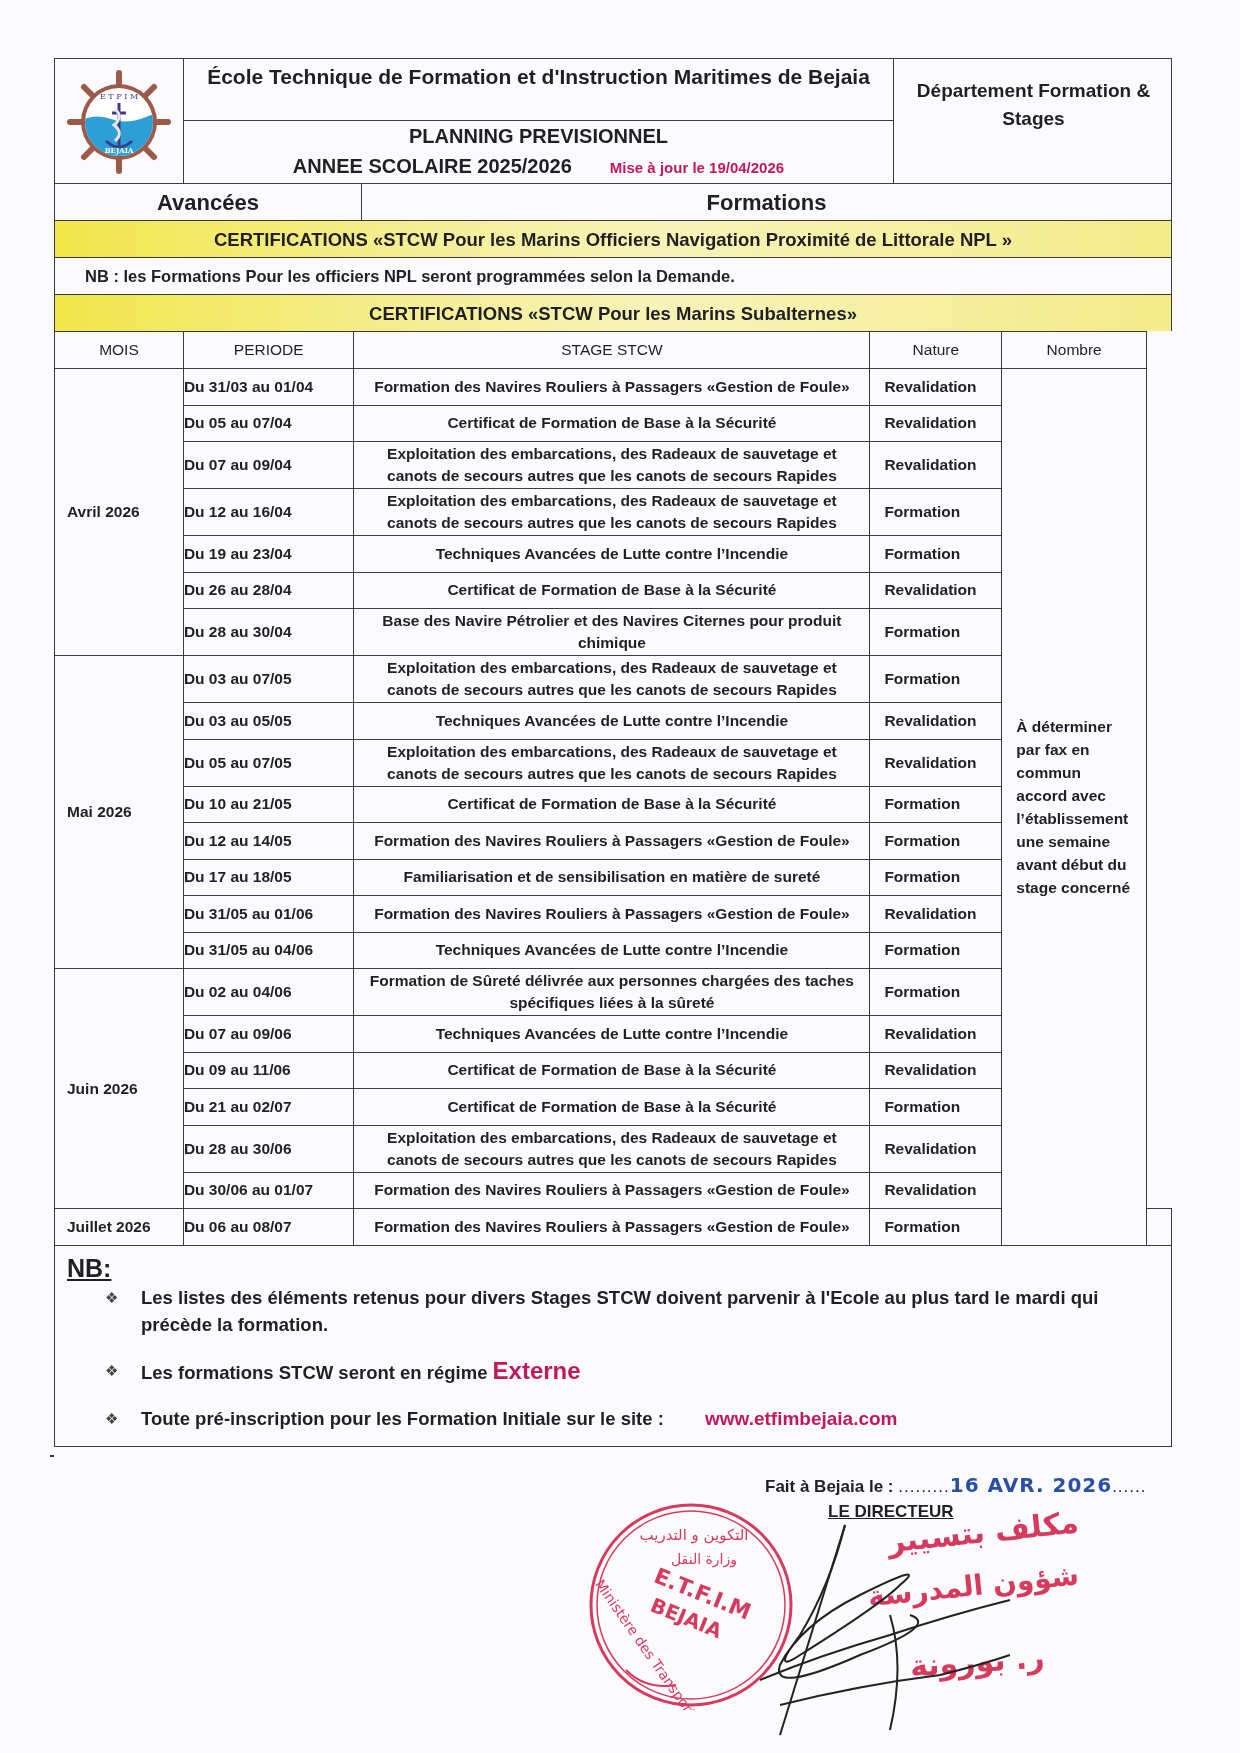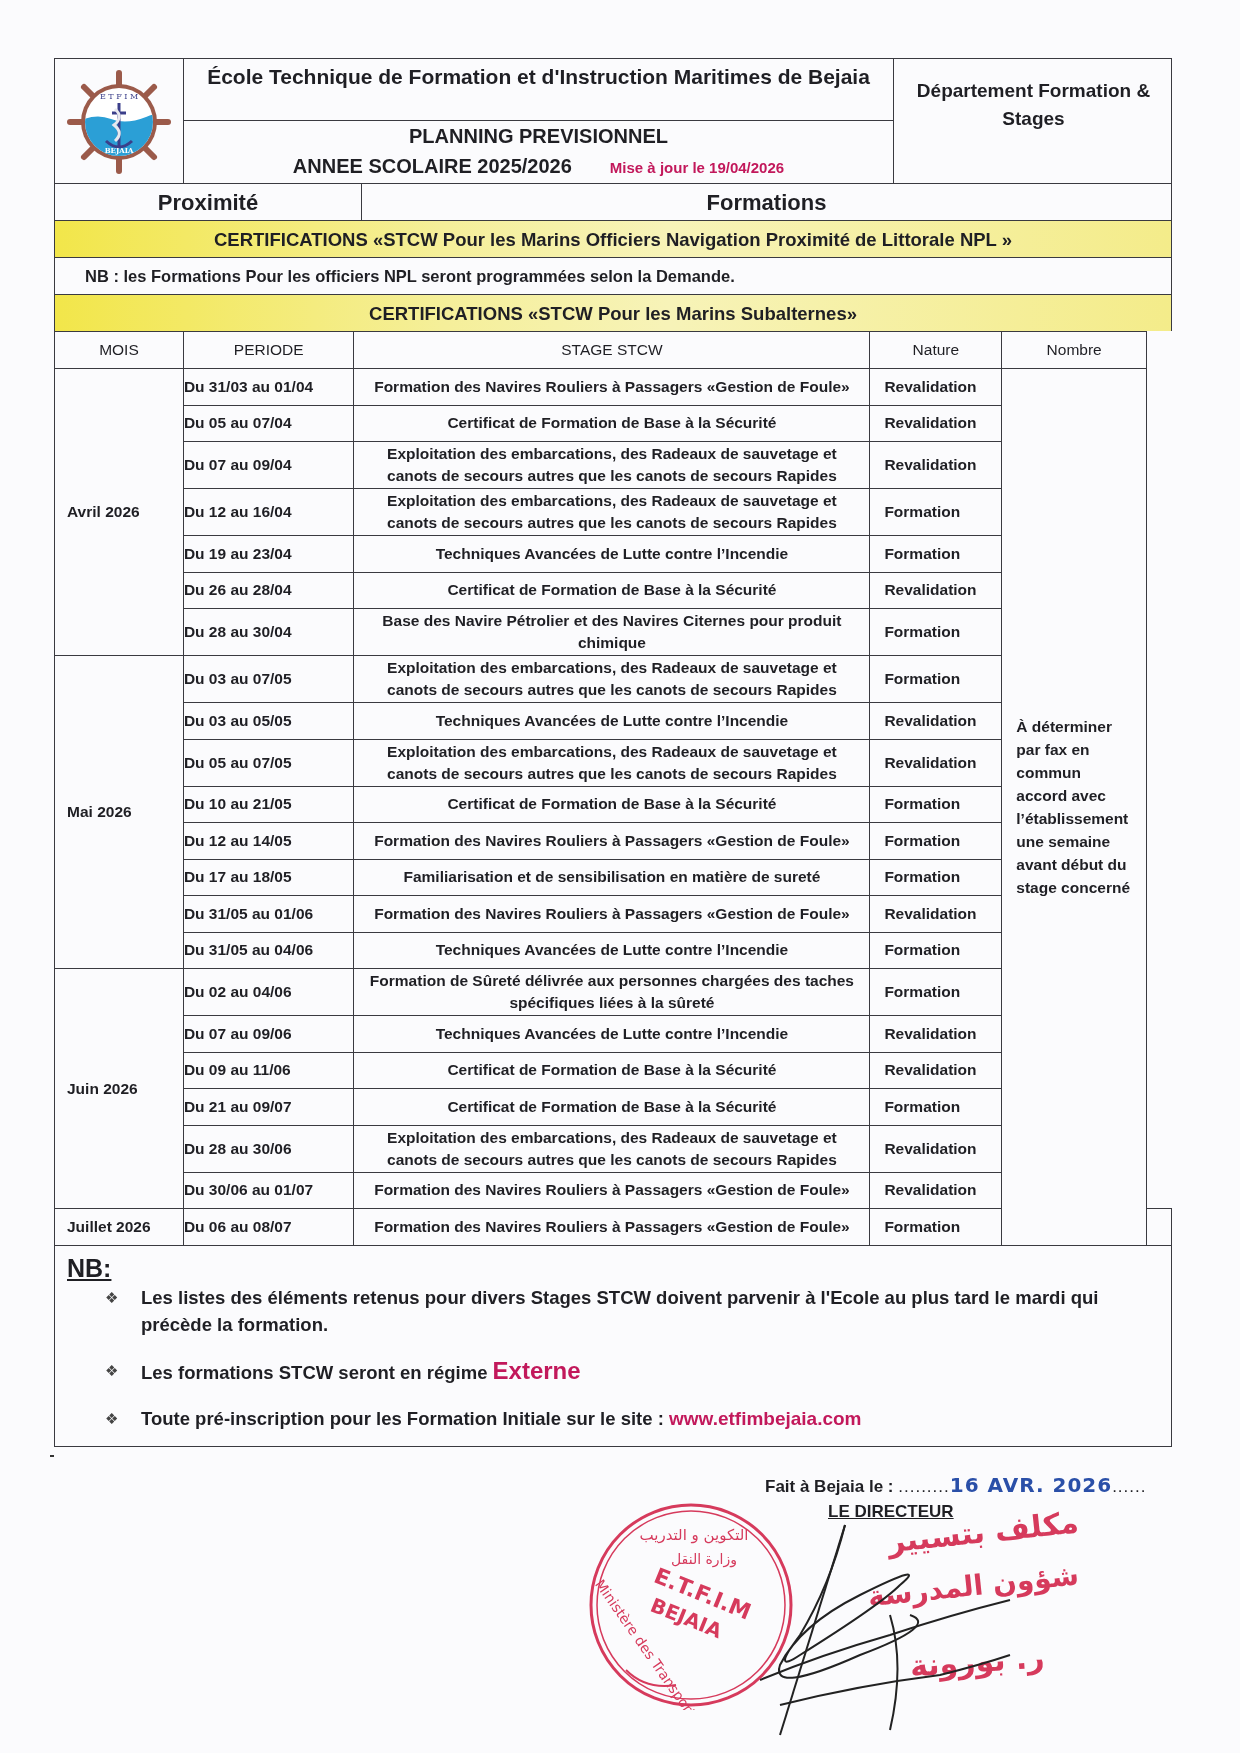--- a/index.html
+++ b/index.html
@@ -47,21 +47,21 @@
   tr.r1 td { height: 36.5px; }
   tr.r2 td { height: 47px; }
 
   
   .nbbox { position: absolute; left: 54px; top: 1245px; width: 1118px; height: 202px; border: 1.5px solid #3a3a40; }
   .nbbox .nbt { position: absolute; left: 12px; top: 8px; font-weight: bold; font-size: 25px; text-decoration: underline; }
   .nbbox ul { list-style: none; position: absolute; left: 50px; top: 38px; width: 1030px; }
   .nbbox li { position: relative; font-weight: bold; font-size: 18.5px; line-height: 27px; padding-left: 36px; margin-bottom: 19px; }
   .nbbox li .bul { position: absolute; left: 0; top: 0; font-size: 15px; color: #444; }
   .nbbox .ext { color: #c2185b; font-size: 24px; }
-  .nbbox .url { color: #c2185b; font-size: 19px; }
+  .nbbox .url { color: #c2185b; font-size: 19px; margin-left: 36px; }
 
   
   .fait { position: absolute; left: 757px; top: 1473px; font-weight: bold; font-size: 17px; margin-left: 8px; }
   .fait .dots { font-weight: normal; letter-spacing: 1px; }
   .fait .date { color: #2a4fa8; font-family: "DejaVu Sans", sans-serif; font-weight: bold; font-size: 20px; letter-spacing: 1px; }
   .dir { position: absolute; left: 828px; top: 1502px; font-weight: bold; font-size: 17px; text-decoration: underline; }
   .stamp { position: absolute; left: 586px; top: 1500px; width: 210px; height: 210px; }
   .arabic-stamp { position: absolute; left: 805px; top: 1500px; width: 290px; height: 200px; }
   .sig { position: absolute; left: 740px; top: 1505px; width: 300px; height: 240px; }
 
@@ -103,21 +103,21 @@
         <div class="t1">PLANNING PREVISIONNEL</div>
         <div class="t2">
           <span>ANNEE SCOLAIRE 2025/2026</span><span class="upd">Mise à jour le 19/04/2026</span>
         </div>
       </div>
     </div>
     <div class="hdr-dept">Département Formation &amp; Stages</div>
   </div>
 
   <div class="band row-pf">
-    <div class="c1">Proximité</div>
+    <div class="c1">Avancées</div>
     <div class="c2">Formations</div>
   </div>
   <div class="band row-npl yellow">CERTIFICATIONS «STCW  Pour les Marins Officiers Navigation Proximité de Littorale NPL »</div>
   <div class="band row-nb">NB : les Formations Pour les officiers NPL seront programmées selon la Demande.</div>
   <div class="band row-sub yellow">CERTIFICATIONS «STCW  Pour les Marins Subalternes»</div>
 
   <table class="sched">
     <colgroup>
       <col class="col-mois">
         <col class="col-per">
@@ -226,21 +226,21 @@
         <td class="per">Du 07 au 09/06</td>
         <td class="stage">Techniques Avancées de Lutte contre l’Incendie</td>
         <td class="nat">Revalidation</td>
       </tr>
       <tr class="r1">
         <td class="per">Du 09 au 11/06</td>
         <td class="stage">Certificat de Formation de Base à la Sécurité</td>
         <td class="nat">Revalidation</td>
       </tr>
       <tr class="r1">
-        <td class="per">Du 21 au 09/07</td>
+        <td class="per">Du 21 au 02/07</td>
         <td class="stage">Certificat de Formation de Base à la Sécurité</td>
         <td class="nat">Formation</td>
       </tr>
       <tr class="r2">
         <td class="per">Du 28 au 30/06</td>
         <td class="stage">Exploitation des embarcations, des Radeaux de sauvetage et canots de secours autres que les canots de secours Rapides</td>
         <td class="nat">Revalidation</td>
       </tr>
       <tr class="r1">
         <td class="per">Du 30/06 au 01/07</td>

